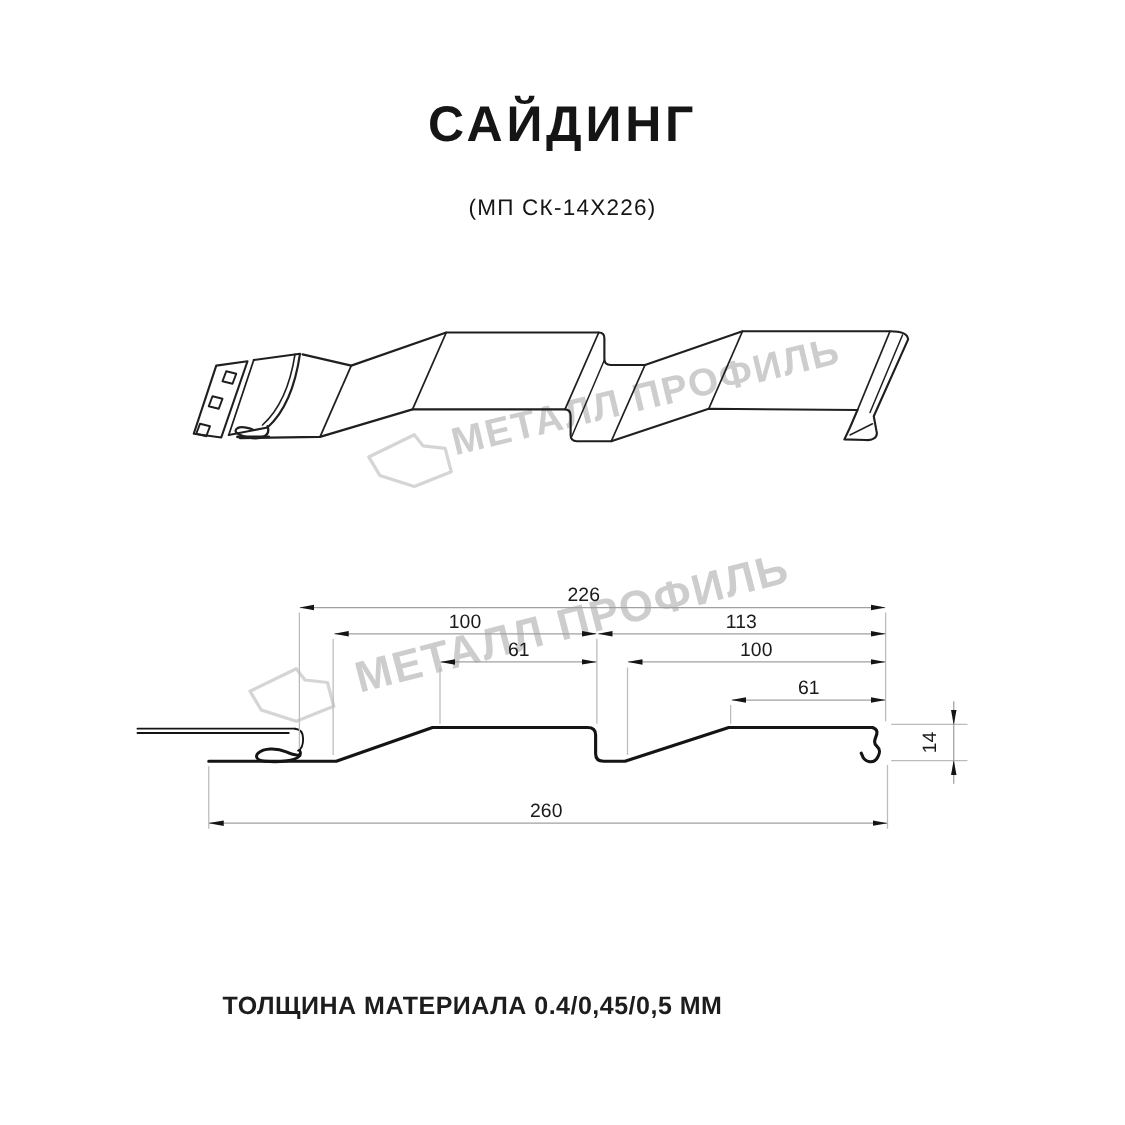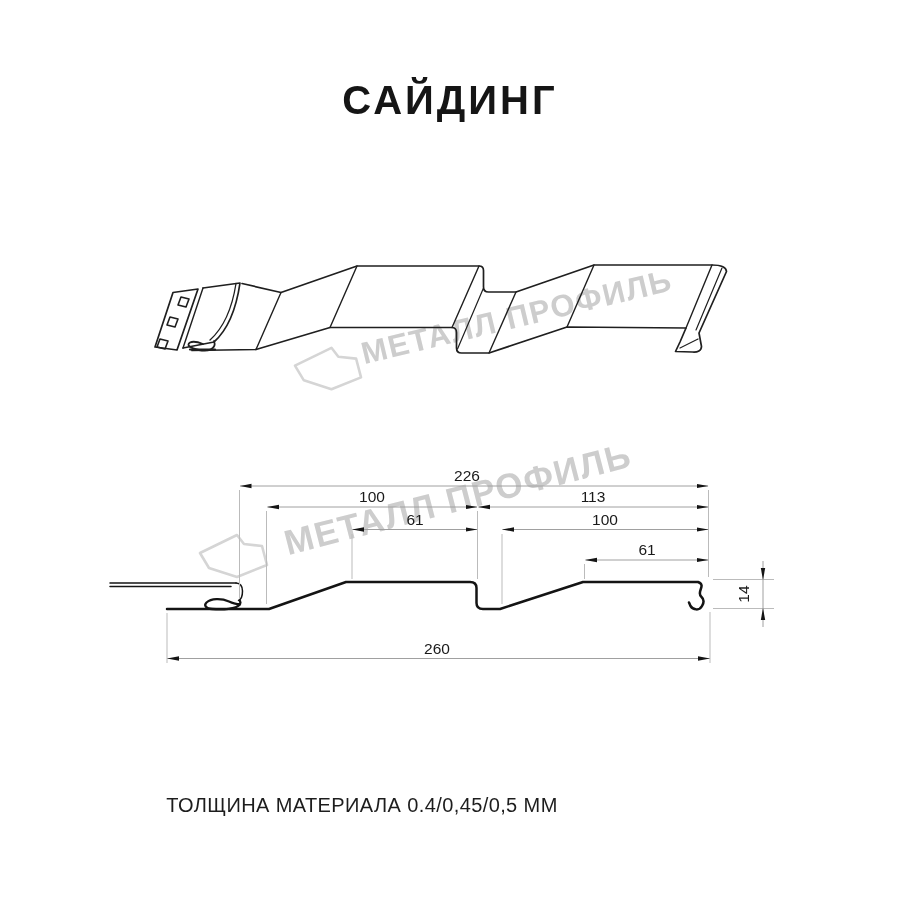--- a/index.html
+++ b/index.html
@@ -2,37 +2,38 @@
 <html><head>
 <meta charset="utf-8">
 <style>
   html,body{margin:0;padding:0;background:#ffffff;}
   .page{position:relative;width:900px;height:900px;background:#ffffff;overflow:hidden;
         font-family:"Liberation Sans",sans-serif;}
   .hdr{position:absolute;left:0;width:900px;text-align:center;color:#151515;}
   .hdr-title{top:78px;font-size:40px;font-weight:800;letter-spacing:3px;}
   .hdr-sub{top:129px;font-size:21px;font-weight:700;letter-spacing:1.5px;}
   .hdr-code{top:156px;font-size:18px;font-weight:500;letter-spacing:1px;}
-  .footer{position:absolute;left:0;top:794px;width:724px;text-align:center;
-          font-size:20px;font-weight:400;letter-spacing:.4px;color:#1d1d1d;}
+  .footer{position:absolute;left:16px;top:794px;width:724px;text-align:center;
+          font-size:20px;font-weight:700;letter-spacing:.4px;color:#1d1d1d;}
   .wm-text{position:absolute;white-space:nowrap;font-weight:700;color:#cdcdcd;
            letter-spacing:1.5px;transform-origin:0 100%;}
   .wm1-text{left:366px;top:336px;font-size:31px;line-height:36px;transform:rotate(-13.5deg);}
   .wm2-text{left:290px;top:523px;font-size:35px;line-height:40px;transform:rotate(-14.5deg);}
   .wm-logo{position:absolute;}
   .wm1-logo{left:292px;top:344px;}
   .wm2-logo{left:197px;top:533px;}
   svg.drawing{position:absolute;left:0;top:0;}
 </style>
 </head>
 <body>
 
 <div class="page">
 
   <div class="hdr hdr-title">САЙДИНГ</div>
+  <div class="hdr hdr-code">(МП СК-14Х226)</div>
 
   <svg class="wm-logo wm1-logo" width="72" height="50" viewBox="0 0 73 47">
     <path d="M3,20 L40,2 L47,11 L65,13 L70,32 L40,44 L12,35 Z" fill="none" stroke="#d5d5d5" stroke-width="2.6" stroke-linejoin="round"></path>
   </svg>
   <span class="wm-text wm1-text">МЕТАЛЛ ПРОФИЛЬ</span>
 
   <svg class="wm-logo wm2-logo" width="73" height="47" viewBox="0 0 73 47">
     <path d="M3,20 L40,2 L47,11 L65,13 L70,32 L40,44 L12,35 Z" fill="none" stroke="#d5d5d5" stroke-width="2.6" stroke-linejoin="round"></path>
   </svg>
   <span class="wm-text wm2-text">МЕТАЛЛ ПРОФИЛЬ</span>

